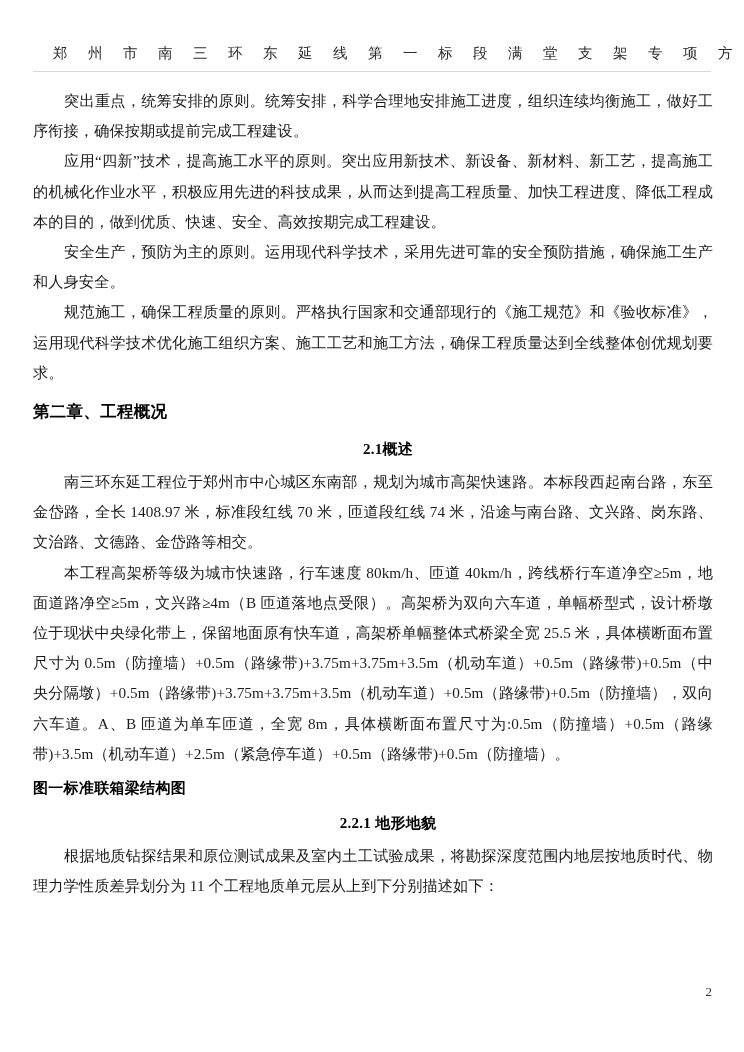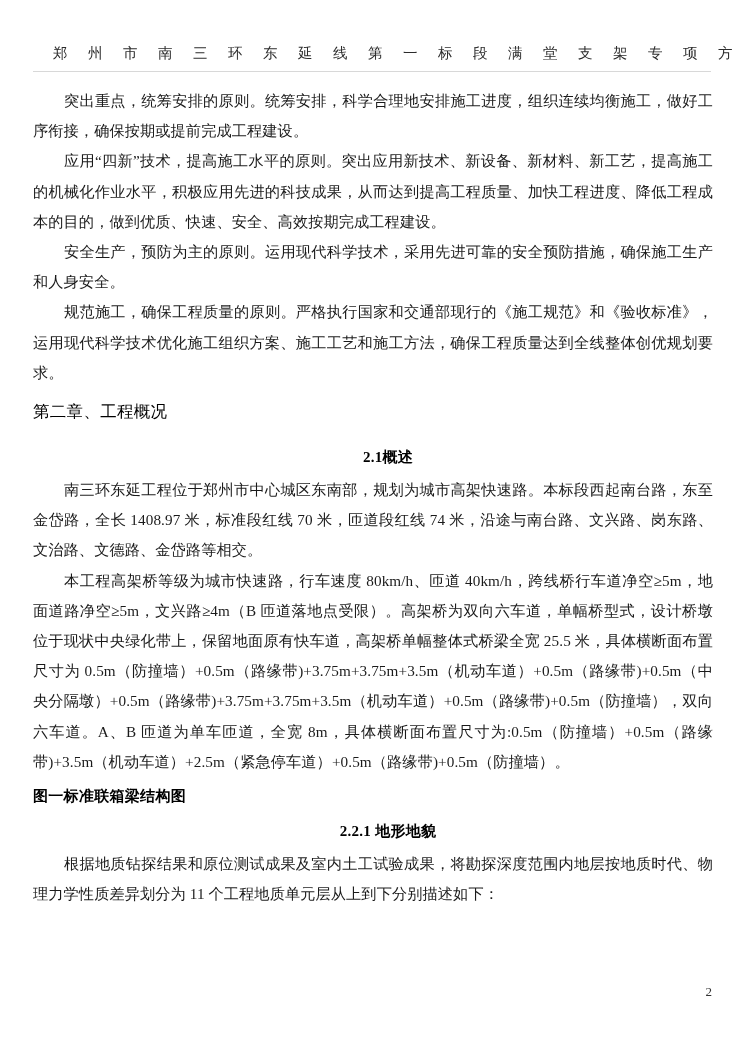--- a/index.html
+++ b/index.html
@@ -56,24 +56,24 @@
     font-size: 15.2px;
     line-height: 30.2px;
     text-align: justify;
     text-align-last: left;
     text-indent: 31px;
     color: #1a1a1a;
     letter-spacing: 0.1px;
     font-family: "Liberation Serif", "DejaVu Serif", serif;
   }
   h2.chapter-heading {
-    margin: 8px 0 14px 0;
+    margin: 8px 0 6px 0;
     font-size: 16.5px;
     line-height: 32px;
-    font-weight: normal;
+    font-weight: bold;
     color: #000;
     letter-spacing: 0.3px;
   }
   h3.section-heading {
     margin: 4px 0 2px 0;
     font-size: 15px;
     line-height: 31px;
     font-weight: bold;
     color: #000;
     text-indent: 30px;

